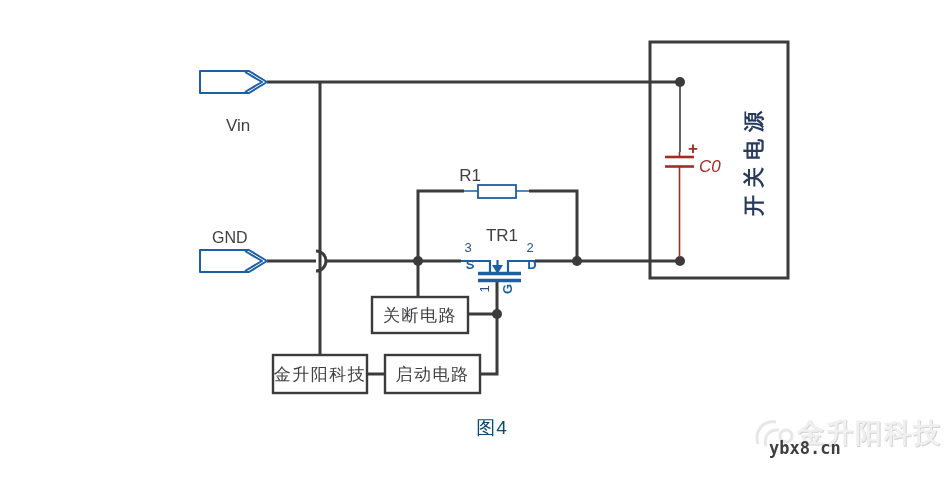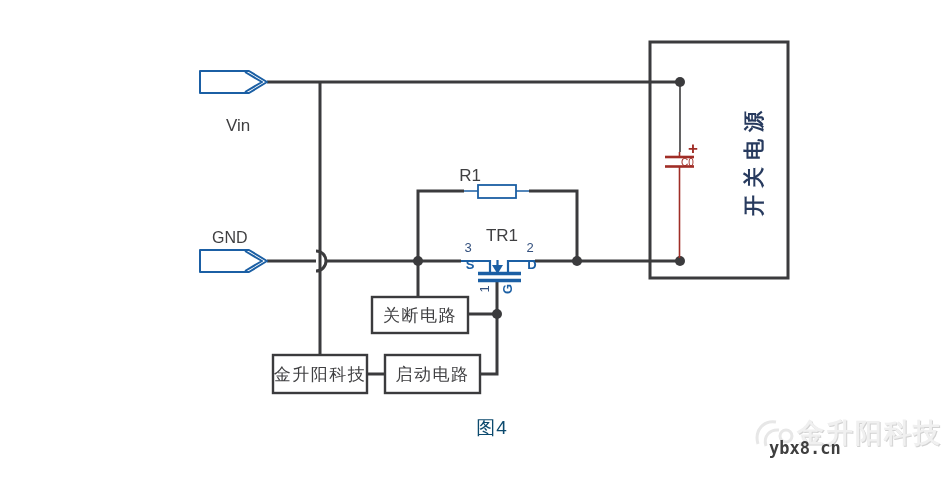--- a/index.html
+++ b/index.html
@@ -114,21 +114,21 @@
   <span class="lbl ctr refdes" style="left:502px;top:226px;">TR1</span>
 
   <span class="lbl ctr pin-num" style="left:468px;top:240px;">3</span>
   <span class="lbl ctr pin-num" style="left:530px;top:240px;">2</span>
   <span class="lbl ctr pin-name" style="left:470px;top:257px;">S</span>
   <span class="lbl ctr pin-name" style="left:532px;top:257px;">D</span>
   <span class="lbl rot pin-num" style="left:484px;top:289px;">1</span>
   <span class="lbl rot pin-name" style="left:507px;top:289px;">G</span>
 
   <span class="lbl ctr red" style="left:693px;top:139px;font-size:17px;font-weight:700;">+</span>
-  <span class="lbl red" style="left:681px;top:157px;font-size:10px;">C0</span>
+  <span class="lbl red" style="left:699px;top:157px;font-size:17px;font-style:italic;">C0</span>
 
   <div class="psu-label">开关电源</div>
 
   <div class="block-label" style="left:372px;top:297px;width:96px;height:36px;">关断电路</div>
   <div class="block-label" style="left:273px;top:355px;width:94px;height:38px;">金升阳科技</div>
   <div class="block-label" style="left:385px;top:355px;width:95px;height:38px;">启动电路</div>
 
   <span class="lbl ctr caption" style="left:492px;top:415px;">图4</span>
 
   <span class="lbl wm-brand" style="left:797px;top:415px;">金升阳科技</span>

